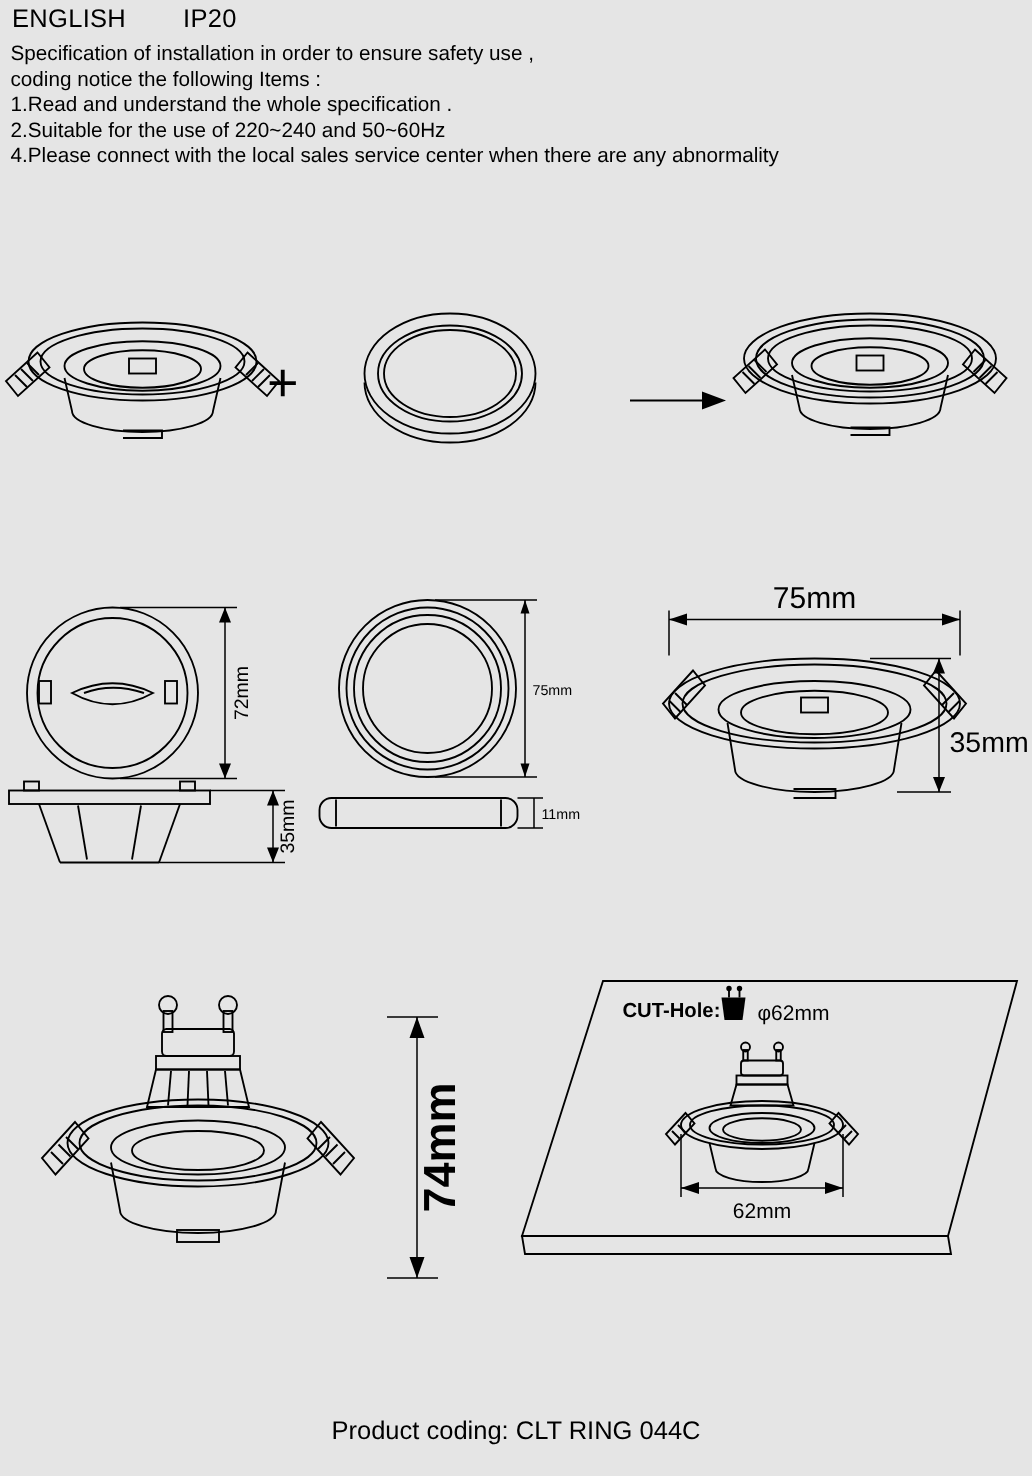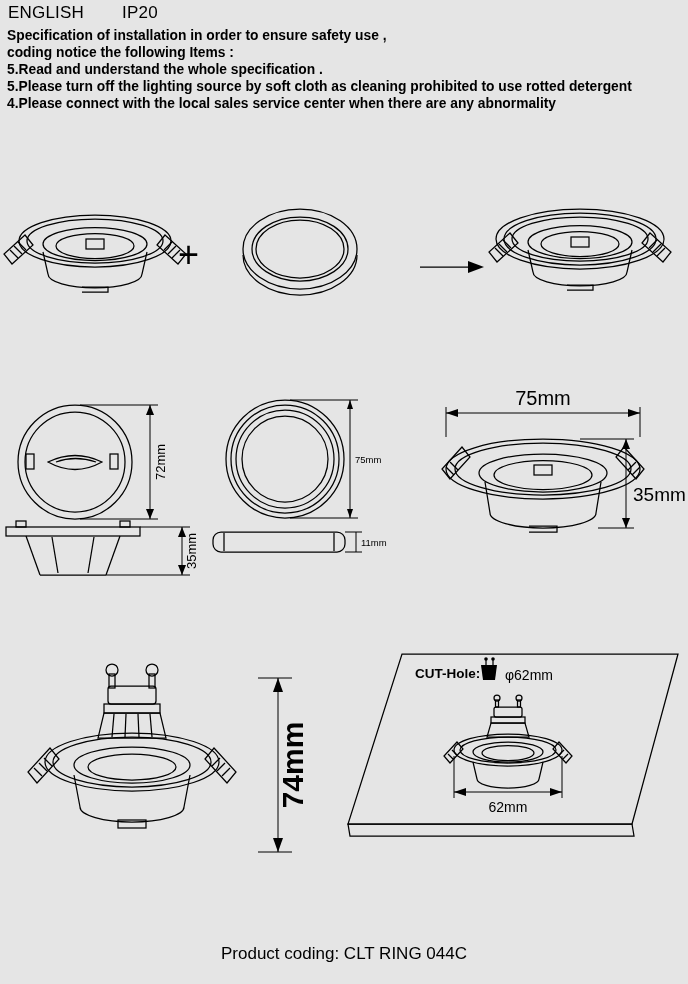--- a/index.html
+++ b/index.html
@@ -3,43 +3,43 @@
 <meta charset="utf-8">
 <style>
   * { margin:0; padding:0; box-sizing:border-box; }
   html, body { background:#ffffff; }
   .page {
     position:relative; width:688px; height:984px; background:#e5e5e5;
     font-family:"Liberation Sans","DejaVu Sans",sans-serif; color:#000; overflow:hidden;
   }
   .header { position:absolute; top:3px; left:8px; display:flex; gap:38px; font-size:17px; letter-spacing:.2px; }
   .spec { position:absolute; top:27px; left:7px; width:678px; font-size:13.8px; line-height:17px; }
-  .spec div { white-space:nowrap;font-weight:bold; }
+  .spec div { white-space:nowrap; }
   svg.row { position:absolute; left:0; display:block; }
   svg .ln { stroke:#000; stroke-width:1.25; fill:none; }
   svg .thin { stroke:#000; stroke-width:1; fill:none; }
   svg .fillb { fill:#000; stroke:none; }
   svg text { font-family:"Liberation Sans","DejaVu Sans",sans-serif; fill:#000; }
   .footer { position:absolute; top:944px; left:0; width:100%; text-align:center; font-size:17px; }
 </style>
 </head>
 <body>
 
 <div class="page">
 
   <div class="header">
     <span>ENGLISH</span>
     <span>IP20</span>
   </div>
 
   <div class="spec">
     <div>Specification of installation in order to ensure safety use ,</div>
     <div>coding notice the following Items :</div>
-    <div>5.Read and understand the whole specification .</div>
-    <div>5.Please turn off the lighting source by soft cloth as cleaning prohibited to use rotted detergent</div>
+    <div>1.Read and understand the whole specification .</div>
+    <div>2.Suitable for the use of 220~240 and 50~60Hz</div>
     <div>4.Please connect with the local sales service center when there are any abnormality</div>
   </div>
 
   <svg class="row" style="top:183px" width="688" height="152" viewBox="0 0 688 152">
     <defs>
       <g id="fx" class="ln">
         <ellipse rx="76" ry="26"></ellipse>
         <ellipse rx="68" ry="22"></ellipse>
         <ellipse cy="3" rx="52" ry="16.5"></ellipse>
         <ellipse cy="5" rx="39" ry="12.5"></ellipse>

